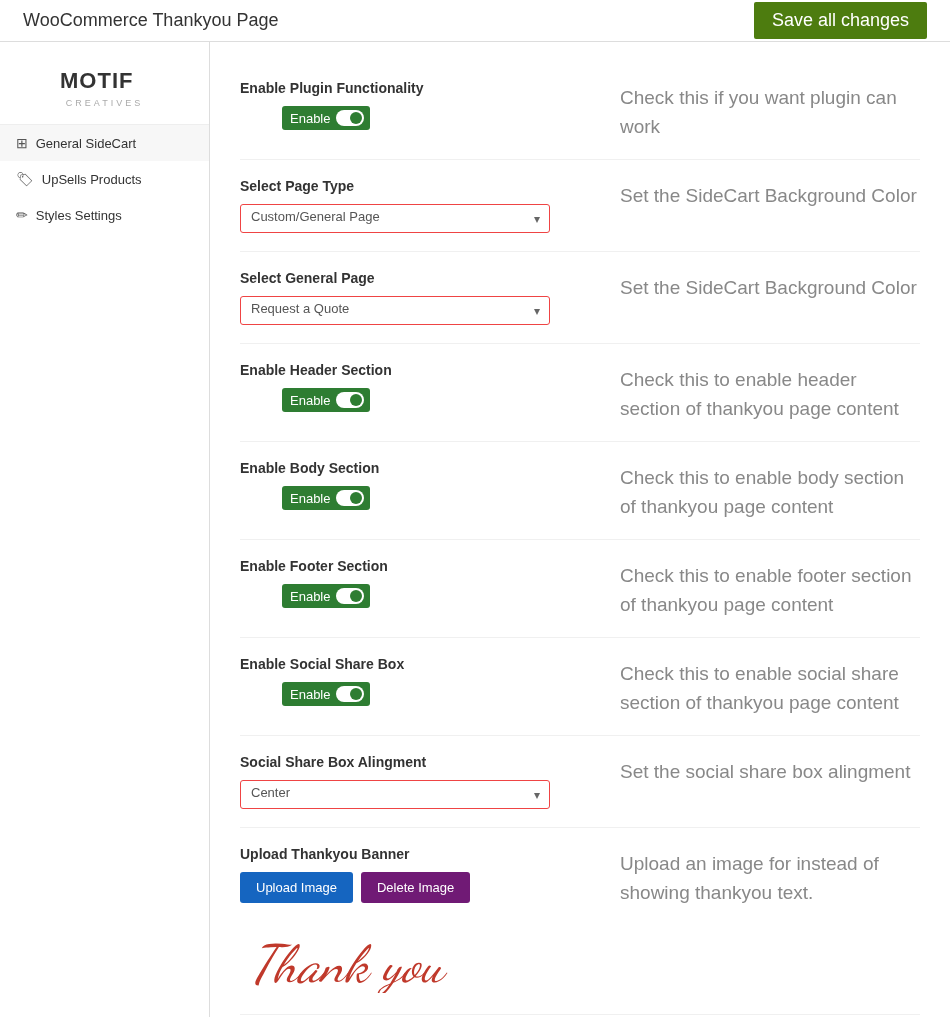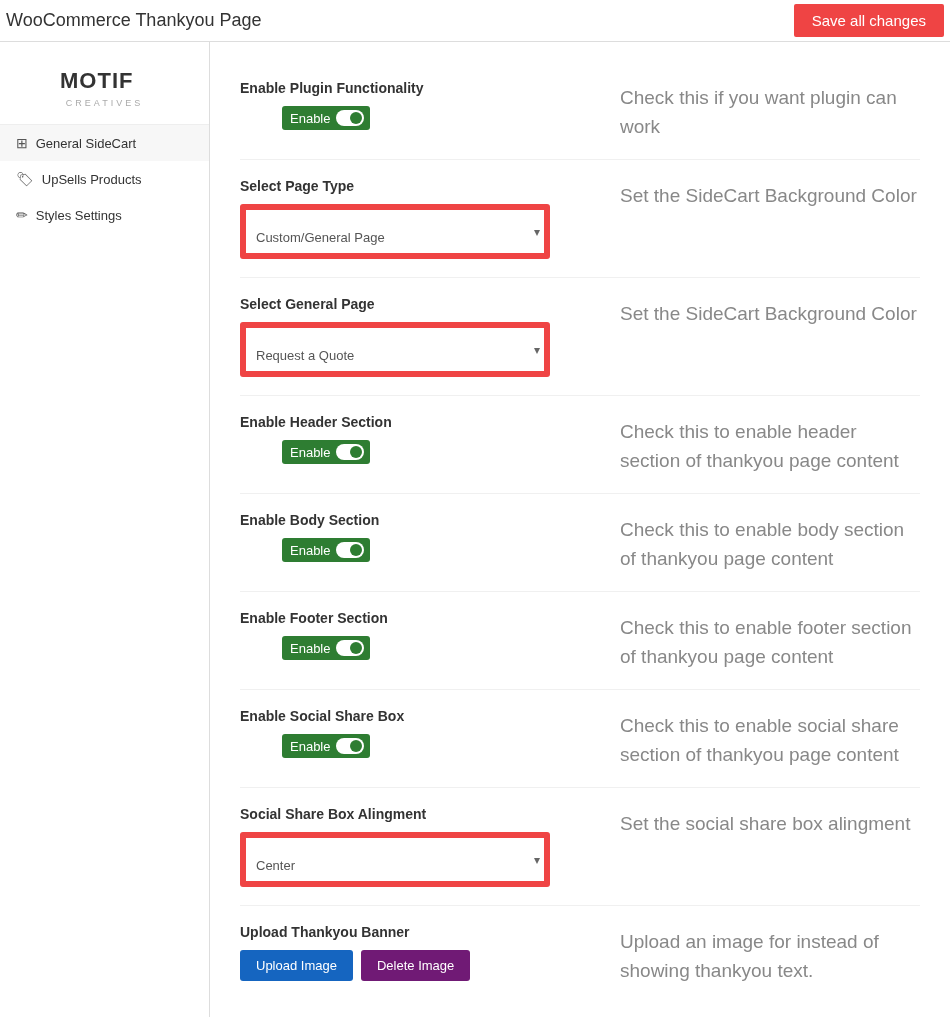--- a/index.html
+++ b/index.html
@@ -16,35 +16,35 @@
       min-height: 1017px;
       background: #f1f1f1;
     }
     
     .header {
       display: flex;
       align-items: center;
       justify-content: space-between;
       background: #fff;
       border-bottom: 1px solid #ddd;
-      padding: 0 6px;
+      padding: 0 23px;
       height: 42px;
       flex-shrink: 0;
     }
     .header-title {
       font-size: 18px;
       font-weight: 400;
       color: #333;
     }
     .save-btn {
-      background: #ef4444;
+      background: #4d7c0f;
       color: #fff;
       border: none;
       padding: 8px 18px;
-      font-size: 15px;
+      font-size: 18px;
       cursor: pointer;
       border-radius: 2px;
       font-weight: 500;
     }
 
     
     .main-layout {
       display: flex;
       flex: 1;
     }
@@ -153,22 +153,22 @@
       right: 2px;
     }
 
     
     .dropdown-wrapper {
       position: relative;
       width: 310px;
     }
     .dropdown-select {
       width: 100%;
-      padding: 20px 32px 8px 10px;
-      border: 6px solid #ef4444;
+      padding: 4px 32px 8px 10px;
+      border: 1px solid #ef4444;
       border-radius: 3px;
       background: #fff;
       font-size: 13px;
       color: #555;
       appearance: none;
       cursor: pointer;
     }
     .dropdown-arrow {
       position: absolute;
       right: 10px;

